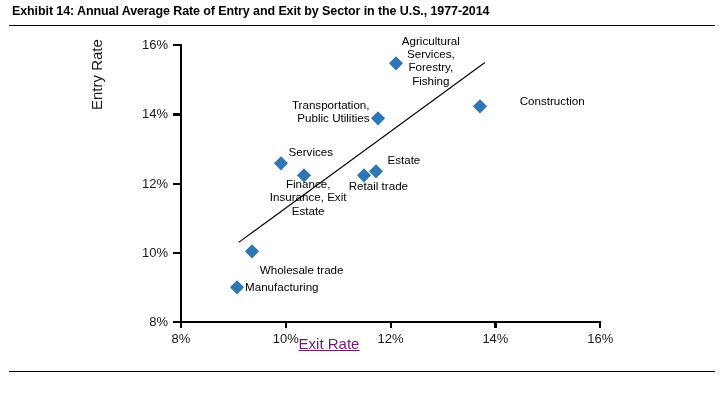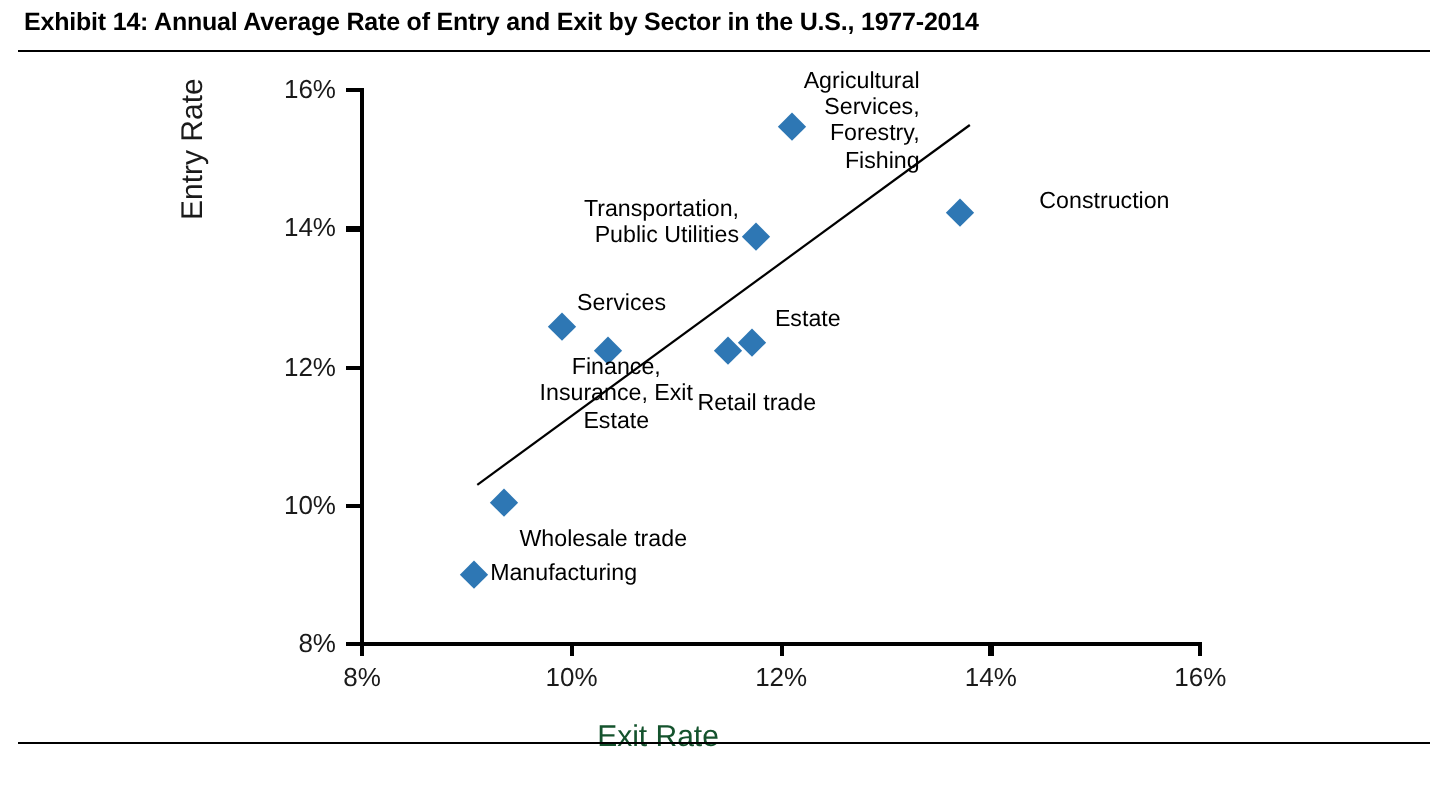--- a/index.html
+++ b/index.html
@@ -89,26 +89,27 @@
     position: absolute;
     font-size: 13px;
     color: #1a1a1a;
     text-align: center;
     width: 54px;
     top: 331px;
     white-space: nowrap;
   }
   .axis-title-x {
     position: absolute;
-    top: 360px;
+    top: 335px;
     left: 0;
     width: 724px;
     text-align: center;
     font-size: 15px;
-    color: #14532d;
+    color: #701a75;
+    text-decoration: underline;
   }
   .axis-title-x span { position: relative; left: -33px; }
   .axis-title-y {
     position: absolute;
     left: 88px;
     top: 110px;
     font-size: 15px;
     color: #1a1a1a;
     transform: rotate(-90deg);
     transform-origin: left top;
@@ -125,21 +126,21 @@
   }
   .point-label {
     position: absolute;
     font-size: 11.6px;
     line-height: 13.4px;
     color: #000;
     white-space: pre;
   }
   .pl-left   { text-align: right; }
   .pl-center { text-align: center; }
-  .pl-right  { text-align: right; }
+  .pl-right  { text-align: center; }
 
   .trendline {
     position: absolute;
     left: 0; top: 0;
     width: 724px; height: 400px;
     overflow: visible;
   }
 </style>
 </head>
 <body>
@@ -192,21 +193,21 @@
         <div class="marker" style="left: 377.5px; top: 117.86px;"></div>
         <div class="point-label pl-left" style="left: auto; right: 354.5px; top: 97.86px;">Transportation,
 Public Utilities</div>
         <div class="marker" style="left: 280.56px; top: 162.84px;"></div>
         <div class="point-label pl-right" style="left: 288.56px; top: 144.84px;">Services</div>
         <div class="marker" style="left: 304.14px; top: 174.95px;"></div>
         <div class="point-label pl-center" style="left: 238.14px; width: 140px; top: 176.95px;">Finance,
 Insurance, Exit
 Estate</div>
         <div class="marker" style="left: 364.4px; top: 174.95px;"></div>
-        <div class="point-label pl-center" style="left: 308.4px; width: 140px; top: 178.95px; margin-top: 16px;">Retail trade</div>
+        <div class="point-label pl-center" style="left: 308.4px; width: 140px; top: 178.95px;">Retail trade</div>
         <div class="marker" style="left: 376.452px; top: 171.49px;"></div>
         <div class="point-label pl-right" style="left: 387.452px; top: 153.49px;">Estate</div>
         <div class="marker" style="left: 251.74px; top: 251.07px;"></div>
         <div class="point-label pl-right" style="left: 259.74px; top: 244.07px; margin-top: 19px;">Wholesale trade</div>
         <div class="marker" style="left: 237.068px; top: 287.4px;"></div>
         <div class="point-label pl-right" style="left: 245.068px; top: 280.4px;">Manufacturing</div>
       </div>
 
     <div class="axis-title-y">Entry Rate</div>
     <div class="axis-title-x"><span>Exit Rate</span></div>

